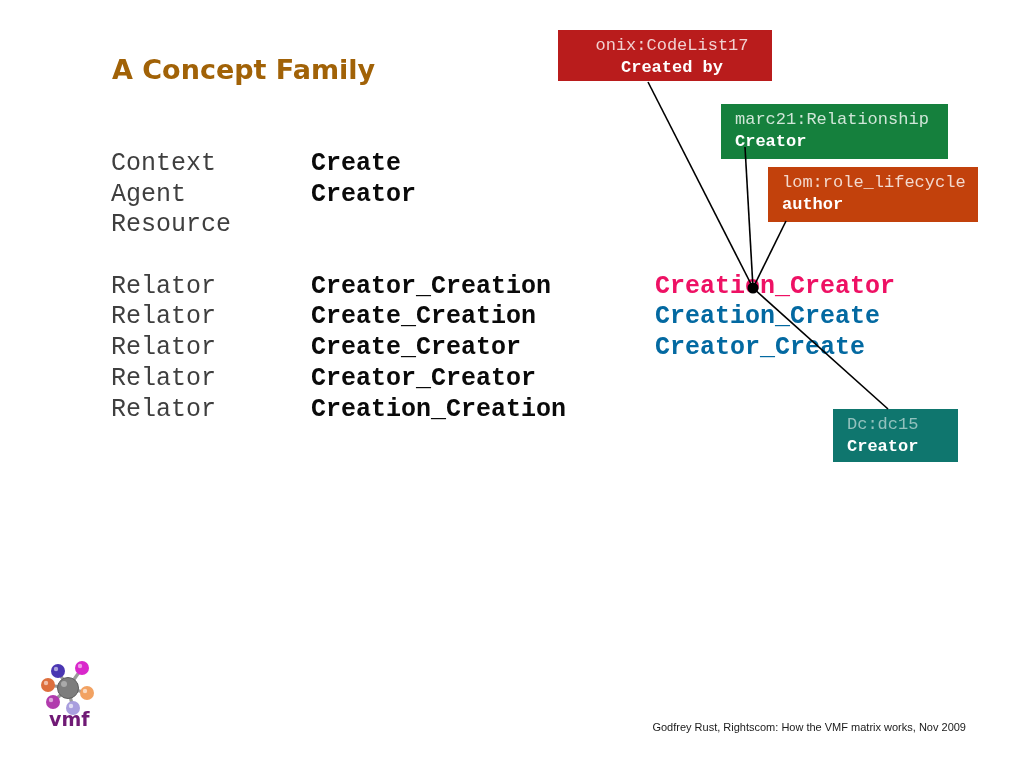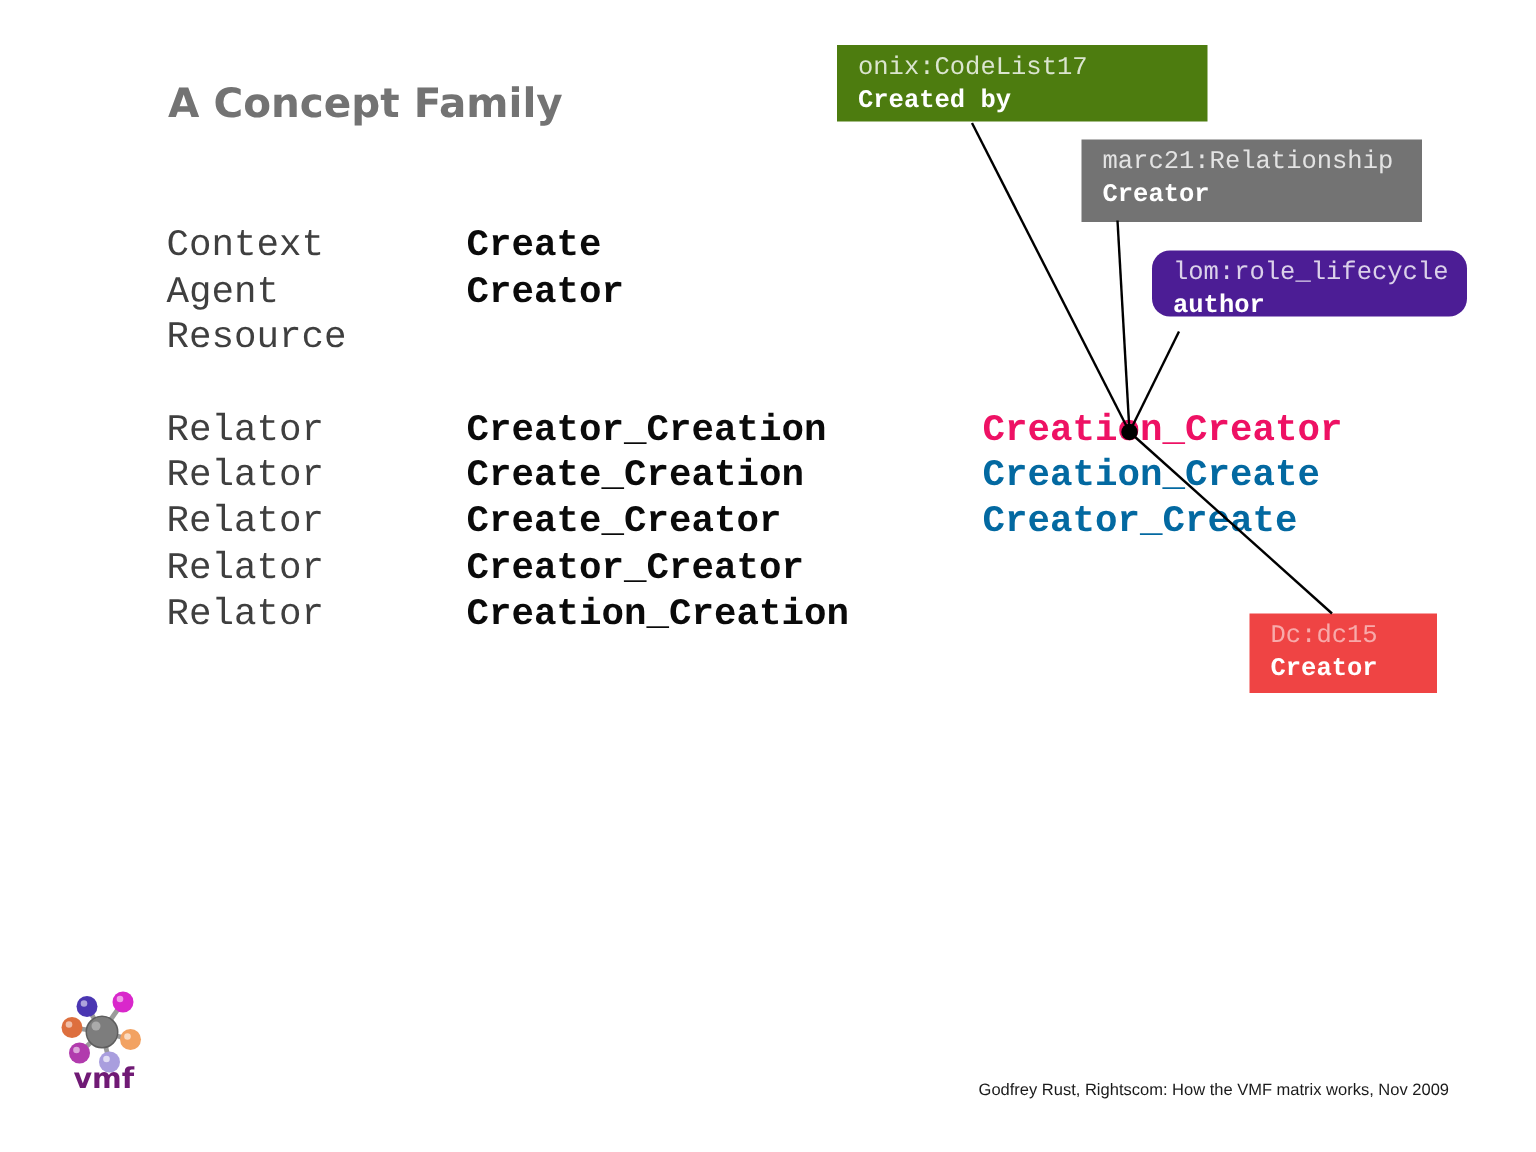--- a/index.html
+++ b/index.html
@@ -15,21 +15,21 @@
 
   
   .slide-title {
     position: absolute;
     left: 112px;
     top: 54px;
     font-family: "DejaVu Sans", sans-serif;
     font-weight: bold;
     font-size: 27px;
     letter-spacing: 0px;
-    color: #737373;
+    color: #a16207;
     white-space: nowrap;
   }
 
   
   .concept-table {
     position: absolute;
     left: 111px;
     top: 149px;
     font-family: "Liberation Mono", "DejaVu Sans Mono", monospace;
     font-size: 25px;
@@ -53,24 +53,24 @@
     position: absolute;
     font-family: "Liberation Mono", "DejaVu Sans Mono", monospace;
     font-size: 17px;
     line-height: 22px;
     padding-top: 5px;
     padding-left: 14px;
     white-space: nowrap;
   }
   .callout .scheme { display: block; font-weight: normal; color: rgba(255,255,255,0.80); }
   .callout .term   { display: block; font-weight: bold; color: #ffffff; }
-  .callout-onix   { left: 558px; top: 30px;  width: 247px; height: 51px; background: #4d7c0f; }
-  .callout-marc21 { left: 721px; top: 93px;  width: 227px; height: 55px; background: #737373; }
-  .callout-lom    { left: 768px; top: 167px; width: 210px; height: 44px; background: #4c1d95; border-radius: 12px; }
-  .callout-dc     { left: 833px; top: 409px; width: 125px; height: 53px; background: #ef4444; }
+  .callout-onix   { left: 558px; top: 30px;  width: 214px; height: 51px; background: #b91c1c; text-align: center; }
+  .callout-marc21 { left: 721px; top: 104px;  width: 227px; height: 55px; background: #15803d; }
+  .callout-lom    { left: 768px; top: 167px; width: 210px; height: 55px; background: #c2410c; }
+  .callout-dc     { left: 833px; top: 409px; width: 125px; height: 53px; background: #0f766e; }
   .callout-dc .scheme { color: rgba(255,255,255,0.55); }
 
   
   .connector-svg {
     position: absolute;
     left: 0; top: 0;
     width: 1024px; height: 768px;
     pointer-events: none;
     z-index: 10;
   }

